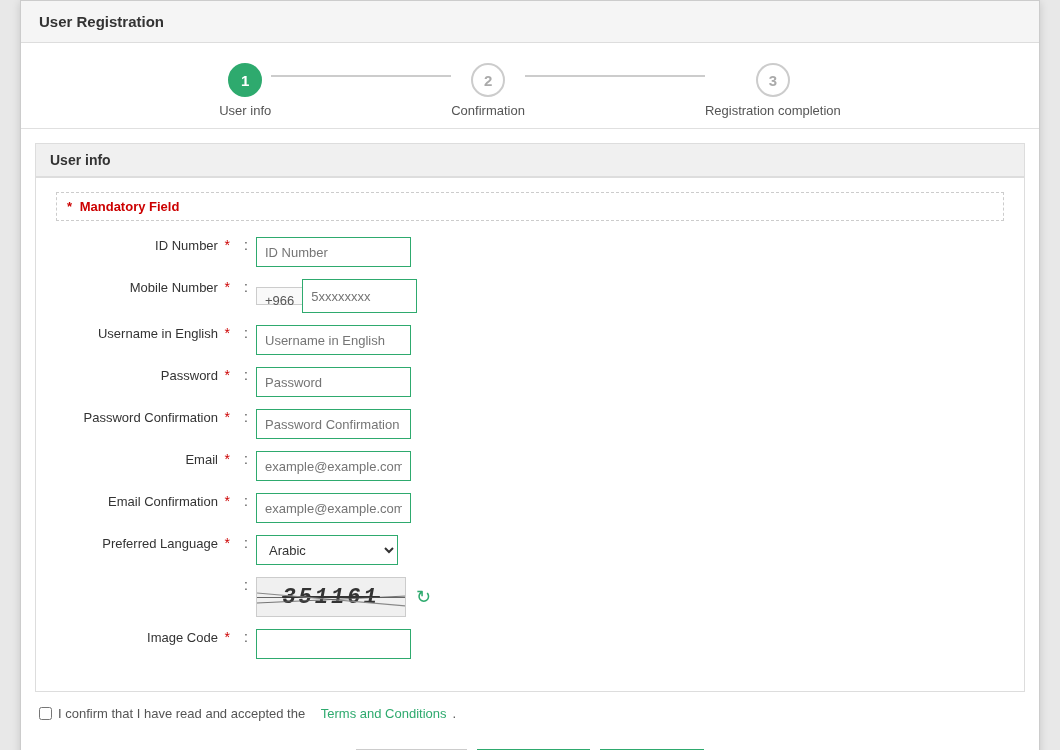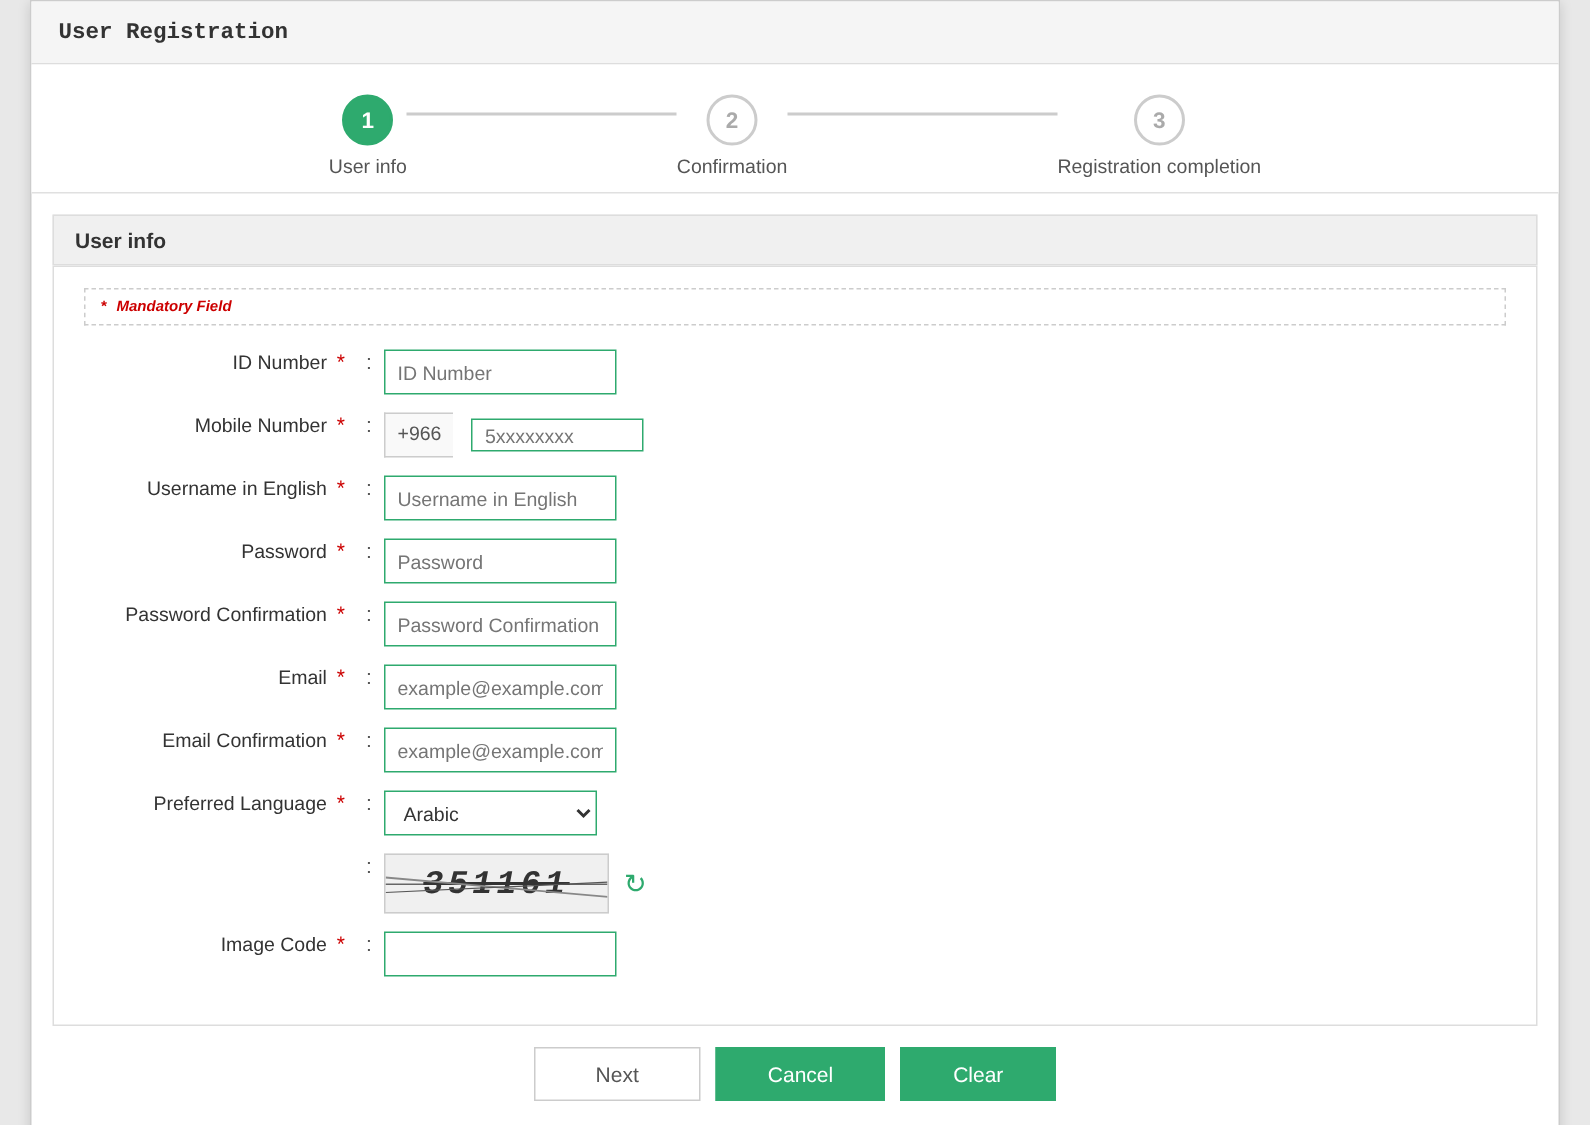--- a/index.html
+++ b/index.html
@@ -20,21 +20,20 @@
       min-height: 720px;
       box-shadow: 0 2px 8px rgba(0,0,0,0.15);
     }
     .modal-title {
       background: #f5f5f5;
       border-bottom: 1px solid #ddd;
       padding: 12px 18px;
       font-size: 15px;
       font-weight: bold;
       color: #333;
-      font-family: Liberation Mono, monospace;
     }
     .stepper {
       display: flex;
       align-items: center;
       justify-content: center;
       padding: 20px 0 10px 0;
       background: #fff;
       border-bottom: 1px solid #e0e0e0;
     }
     .step {
@@ -90,22 +89,21 @@
       border: 1px solid #ddd;
       margin: 0 14px;
       padding: 14px 20px 20px 20px;
       background: #fff;
     }
     .mandatory-note {
       border: 1px dashed #ccc;
       padding: 6px 10px;
       margin-bottom: 16px;
       color: #555;
-      font-size: 10px;
-      font-style: italic;
+      font-size: 13px;
     }
     .mandatory-note span {
       color: #cc0000;
       font-weight: bold;
       margin-right: 4px;
     }
     .form-row {
       display: flex;
       align-items: flex-start;
       margin-bottom: 12px;
@@ -143,32 +141,31 @@
       display: flex;
       align-items: center;
       gap: 0;
     }
     .country-code {
       border: 1px solid #ccc;
       padding: 5px 8px;
       font-size: 13px;
       color: #555;
       background: #f9f9f9;
-      height: 30px;
+      height: 18px;
       border-right: none;
     }
     .mobile-input {
       border: 1px solid #2eaa6e;
       padding: 5px 8px;
       font-size: 13px;
       color: #aaa;
       outline: none;
       width: 115px;
-      height: 22px;
-      margin-left: 12px;
+      height: 34px;
     }
     .form-select {
       border: 1px solid #2eaa6e;
       padding: 5px 8px;
       font-size: 13px;
       color: #333;
       outline: none;
       width: 142px;
       height: 30px;
       background: #fff;
@@ -377,19 +374,25 @@
 
     <div class="form-row">
       <div class="form-label">
         Image Code&nbsp;<span class="required-star">*</span>
       </div>
       <div class="colon">:</div>
       <input class="form-input" type="text" placeholder="" style="">
     </div>
   </div>
 
+  <div class="terms-row">
+    <input type="checkbox" style="">
+    <span>I confirm that I have read and accepted the</span>&nbsp;
+    <a href="#" class="terms-link">Terms and Conditions</a>
+    <span>.</span>
+  </div>
 
   <div class="button-row">
     <button class="btn-next">Next</button>
     <button class="btn-cancel">Cancel</button>
     <button class="btn-clear">Clear</button>
   </div>
 </div>
 
 </body></html>

